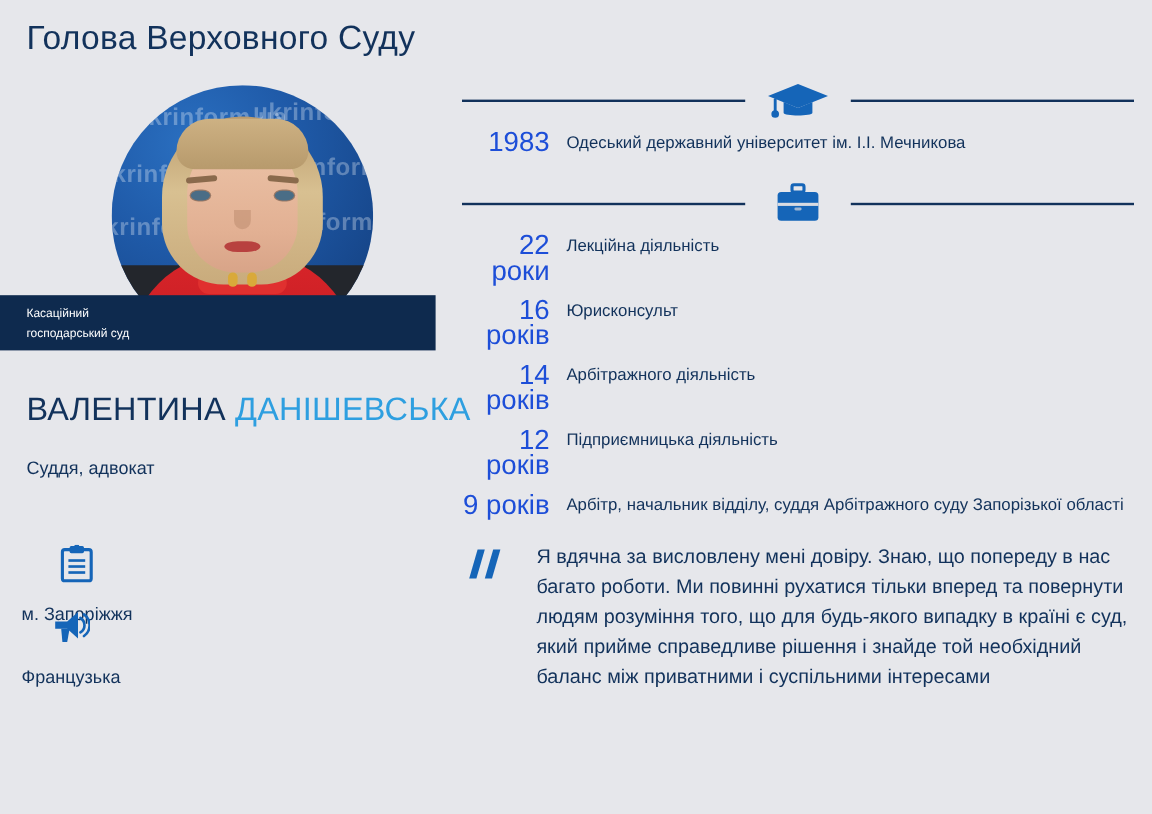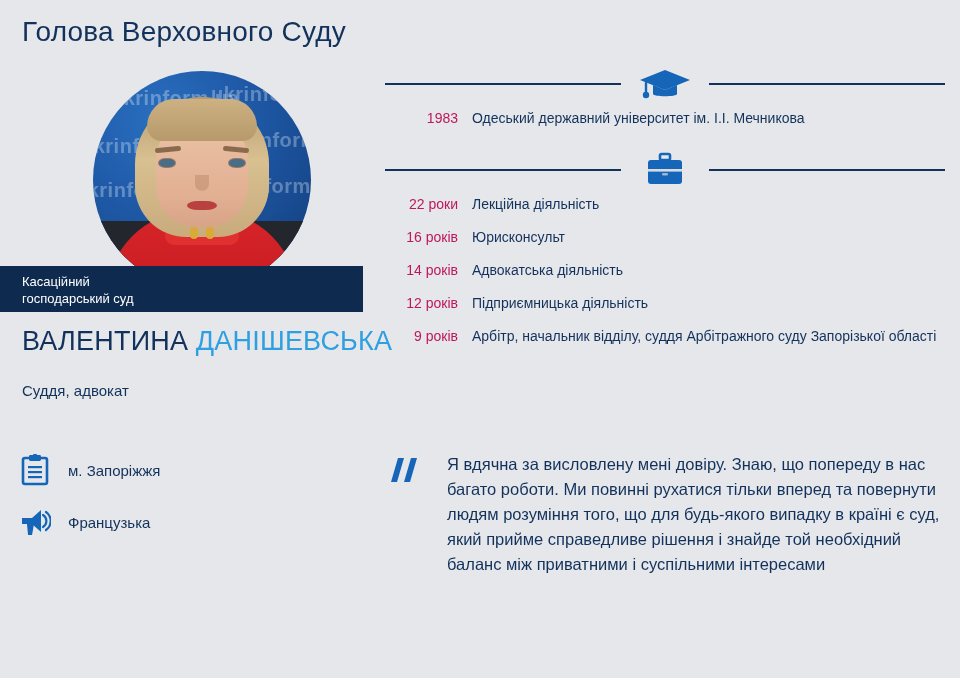--- a/index.html
+++ b/index.html
@@ -185,28 +185,28 @@
     background: #d9a93a;
     border-radius: 4px;
   }
   .earring-l { left: 50px; }
   .earring-r { right: 50px; }
 
   
   .court-band {
     position: absolute;
     left: 0;
-    top: 266px;
+    top: 246px;
     width: 363px;
     height: 46px;
     background: #0e2a4e;
     color: #ffffff;
     padding: 7px 0 0 22px;
     box-sizing: border-box;
-    font-size: 13px;
+    font-size: 10px;
     line-height: 17px;
   }
 
   .person-name {
     position: absolute;
     left: 22px;
     top: 326px;
     font-size: 27px;
     letter-spacing: 0.2px;
     white-space: nowrap;
@@ -221,20 +221,21 @@
     font-size: 15px;
     color: #12325b;
   }
 
   .info-row {
     position: absolute;
     left: 18px;
     display: flex;
     align-items: center;
     gap: 16px;
+    flex-direction: column;
   }
   .info-city { top: 452px; }
   .info-lang { top: 504px; }
   .info-row .label {
     font-size: 15px;
     color: #12325b;
   }
   .icon-box {
     width: 34px;
     height: 36px;
@@ -273,22 +274,22 @@
   .rows { margin-top: 6px; }
   .row {
     display: flex;
     align-items: flex-start;
     margin-bottom: 12px;
   }
   .row .years {
     width: 73px;
     flex: 0 0 73px;
     text-align: right;
-    font-size: 14px;
-    color: #be185d;
+    font-size: 23px;
+    color: #1d4ed8;
     line-height: 21px;
   }
   .row .desc {
     margin-left: 14px;
     font-size: 14px;
     color: #12325b;
     line-height: 21px;
   }
   .edu-rows .row { margin-bottom: 0; }
 
@@ -426,21 +427,21 @@
       <div class="row">
         <div class="years">22 роки</div>
         <div class="desc">Лекційна діяльність</div>
       </div>
       <div class="row">
         <div class="years">16 років</div>
         <div class="desc">Юрисконсульт</div>
       </div>
       <div class="row">
         <div class="years">14 років</div>
-        <div class="desc">Адвокатська діяльність</div>
+        <div class="desc">Арбітражного діяльність</div>
       </div>
       <div class="row">
         <div class="years">12 років</div>
         <div class="desc">Підприємницька діяльність</div>
       </div>
       <div class="row">
         <div class="years">9 років</div>
         <div class="desc">Арбітр, начальник відділу, суддя Арбітражного суду Запорізької області</div>
       </div>
     </div>

